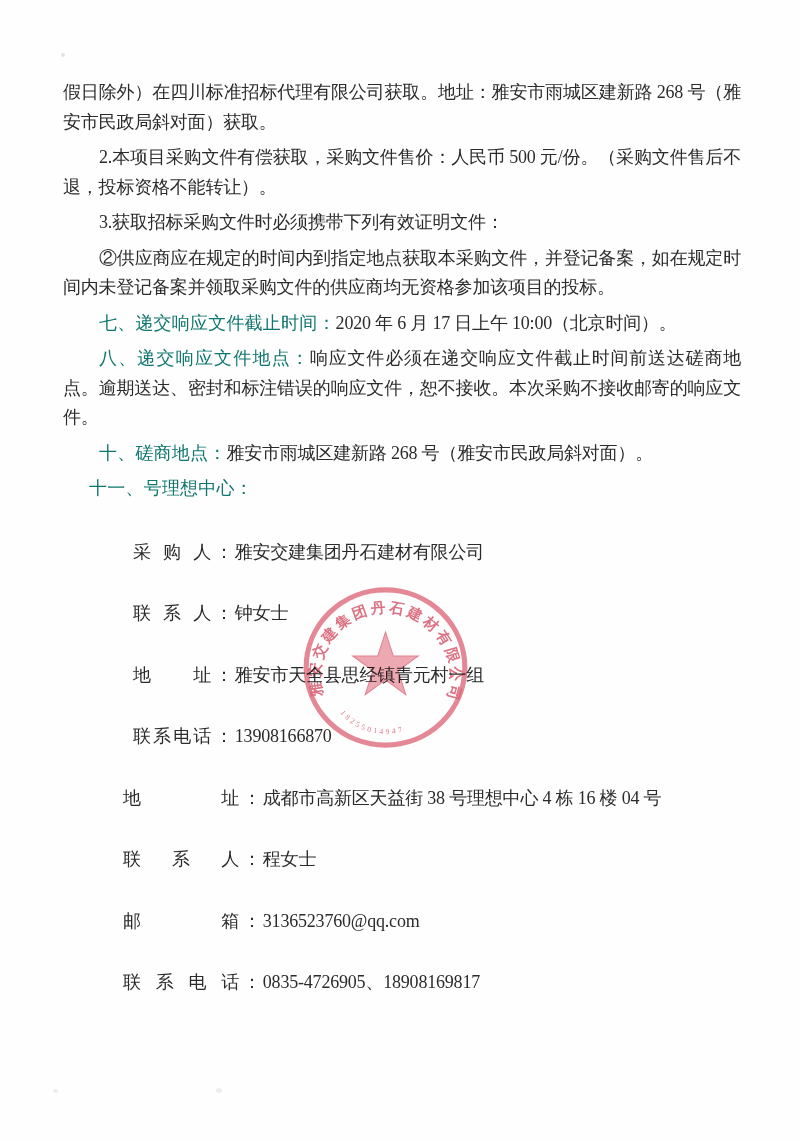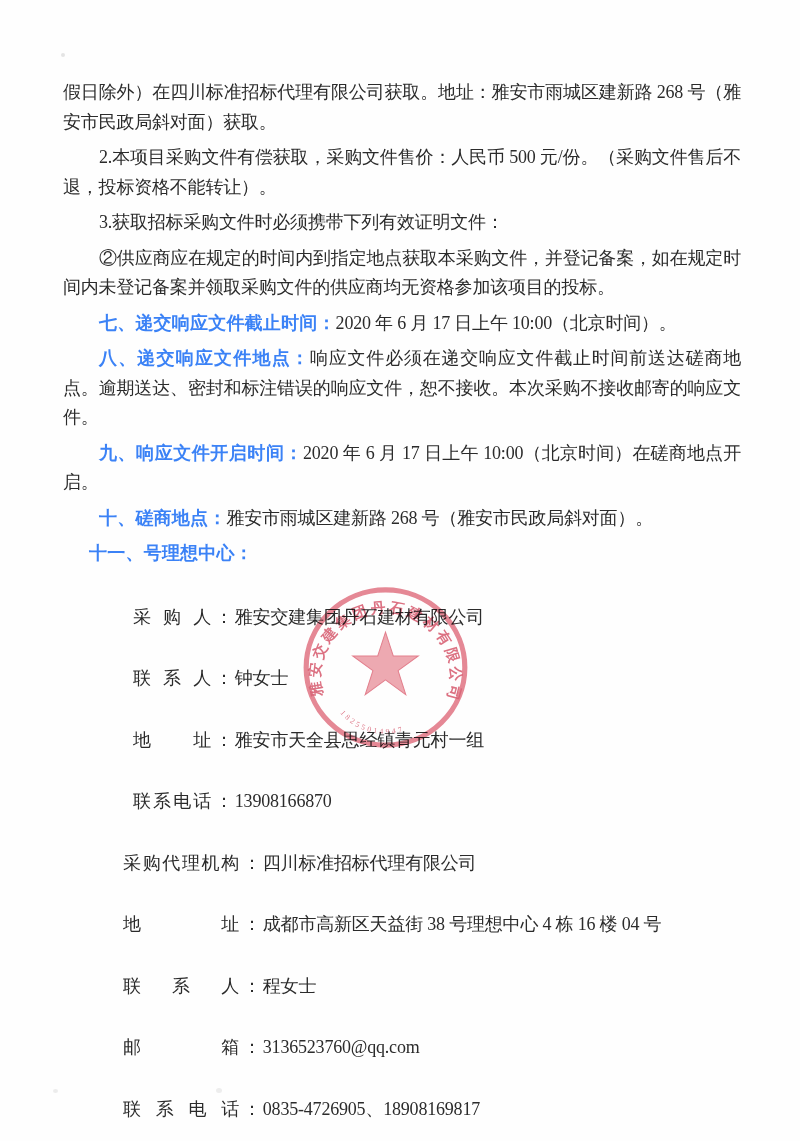--- a/index.html
+++ b/index.html
@@ -20,22 +20,22 @@
     width: 678px;
     font-size: 18px;
     line-height: 29.5px;
     text-align: justify;
     letter-spacing: -0.2px;
   }
   p.para { margin: 0 0 6px 0; }
   p.indent { text-indent: 2em; }
   p.indent-sm { text-indent: 1.45em; }
   .hd {
-    font-weight: bold;
-    color: #3b82f6;
+    font-weight: normal;
+    color: #0f766e;
     font-family: "Liberation Sans", "DejaVu Sans", sans-serif;
     letter-spacing: 0.2px;
   }
   
   .contact-block { margin: 0 0 0 0; }
   .contact-block.agency { margin-top: 26px; }
   .contact-line {
     line-height: 25.5px;
     text-align: left;
     white-space: nowrap;
@@ -83,35 +83,33 @@
 
     <p class="para indent"><span>3.获取招标采购文件时必须携带下列有效证明文件：</span></p>
 
 
     <p class="para indent"><span>②供应商应在规定的时间内到指定地点获取本采购文件，并登记备案，如在规定时间内未登记备案并领取采购文件的供应商均无资格参加该项目的投标。</span></p>
 
     <p class="para indent"><span class="hd">七、递交响应文件截止时间：</span><span>2020 年 6 月 17 日上午 10:00（北京时间）。</span></p>
 
     <p class="para indent"><span class="hd">八、递交响应文件地点：</span><span>响应文件必须在递交响应文件截止时间前送达磋商地点。逾期送达、密封和标注错误的响应文件，恕不接收。本次采购不接收邮寄的响应文件。</span></p>
 
-    <p class="para indent"><span class="hd">九、响应文件开启时间：</span><span>2020 年 6 月 17 日上午 10:00（北京时间）在磋商地点开启。</span></p>
 
     <p class="para indent"><span class="hd">十、磋商地点：</span><span>雅安市雨城区建新路 268 号（雅安市民政局斜对面）。</span></p>
 
     <p class="para indent-sm" style="margin-bottom:2px;"><span class="hd">十一、号理想中心：</span></p>
 
     <div class="contact-block purchaser">
       <div class="contact-line"><span class="pad"></span><span class="lbl">采购人</span><span class="sep">：</span><span>雅安交建集团丹石建材有限公司</span></div>
       <div class="contact-line"><span class="pad"></span><span class="lbl">联系人</span><span class="sep">：</span><span>钟女士</span></div>
       <div class="contact-line"><span class="pad"></span><span class="lbl">地址</span><span class="sep">：</span><span>雅安市天全县思经镇青元村一组</span></div>
       <div class="contact-line"><span class="pad"></span><span class="lbl">联系电话</span><span class="sep">：</span><span>13908166870</span></div>
     </div>
 
     <div class="contact-block agency">
-      <div class="contact-line"><span class="pad"></span><span class="lbl">采购代理机构</span><span class="sep">：</span><span>四川标准招标代理有限公司</span></div>
       <div class="contact-line"><span class="pad"></span><span class="lbl">地址</span><span class="sep">：</span><span>成都市高新区天益街 38 号理想中心 4 栋 16 楼 04 号</span></div>
       <div class="contact-line"><span class="pad"></span><span class="lbl">联系人</span><span class="sep">：</span><span>程女士</span></div>
       <div class="contact-line"><span class="pad"></span><span class="lbl">邮箱</span><span class="sep">：</span><span>3136523760@qq.com</span></div>
       <div class="contact-line"><span class="pad"></span><span class="lbl">联系电话</span><span class="sep">：</span><span>0835-4726905、18908169817</span></div>
     </div>
 
   </div>
 
   <div class="seal">
     <svg viewBox="0 0 200 196" xmlns="http://www.w3.org/2000/svg">

